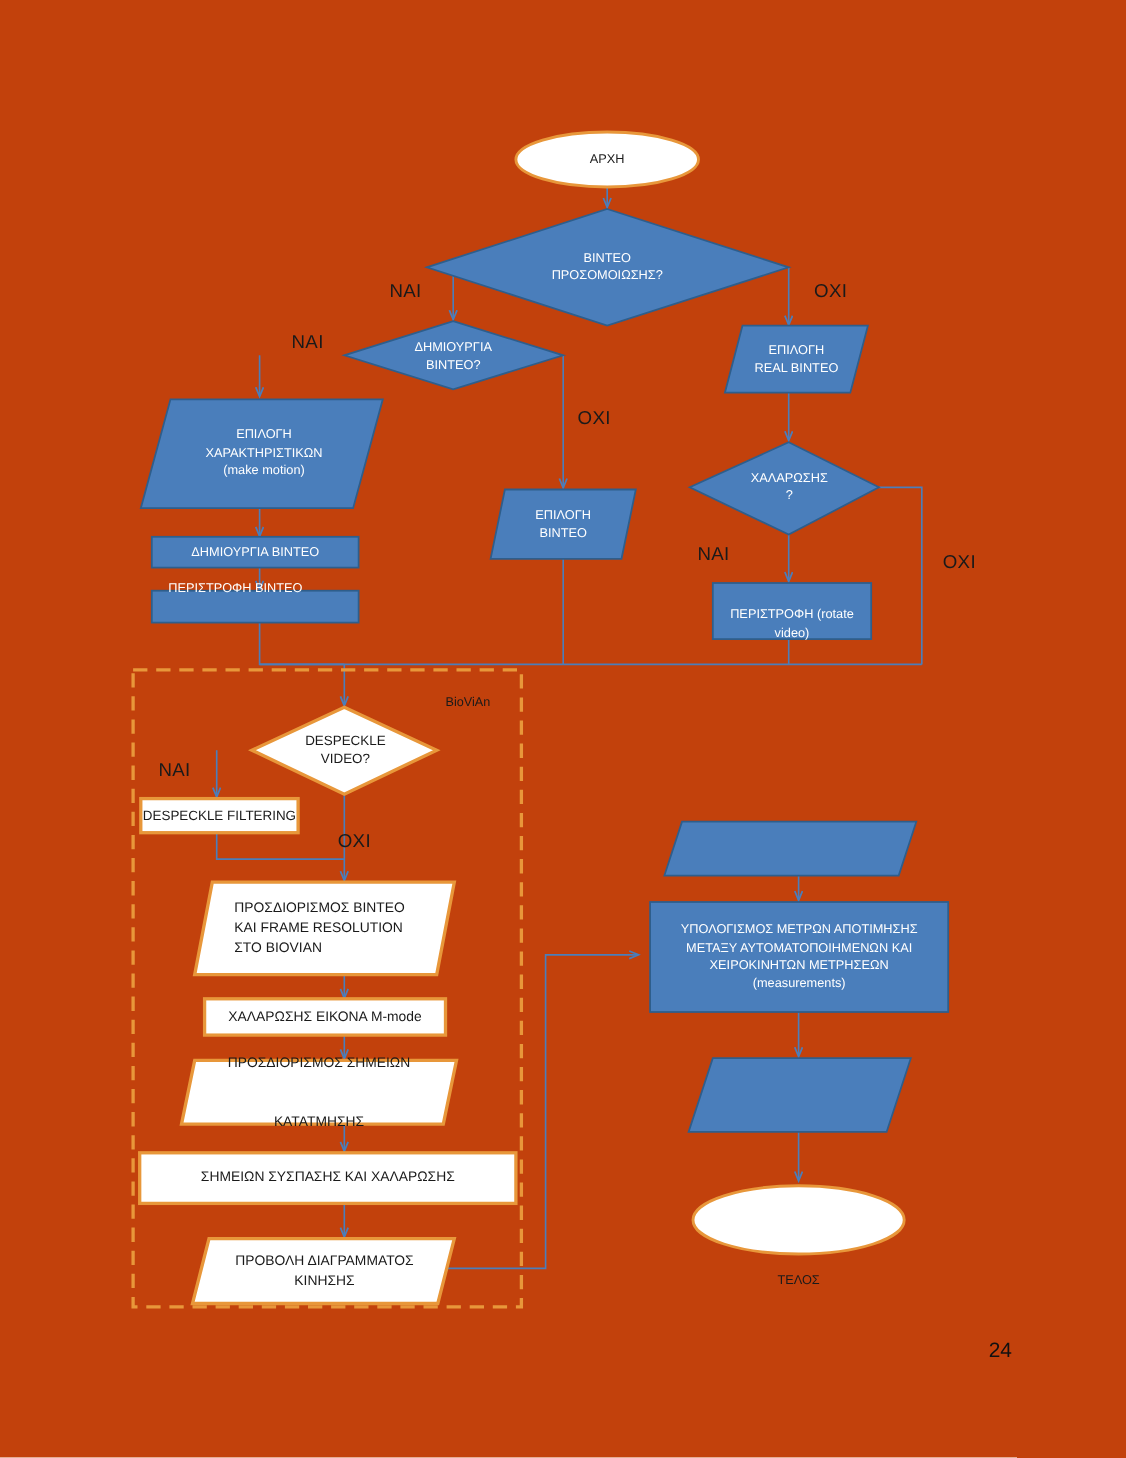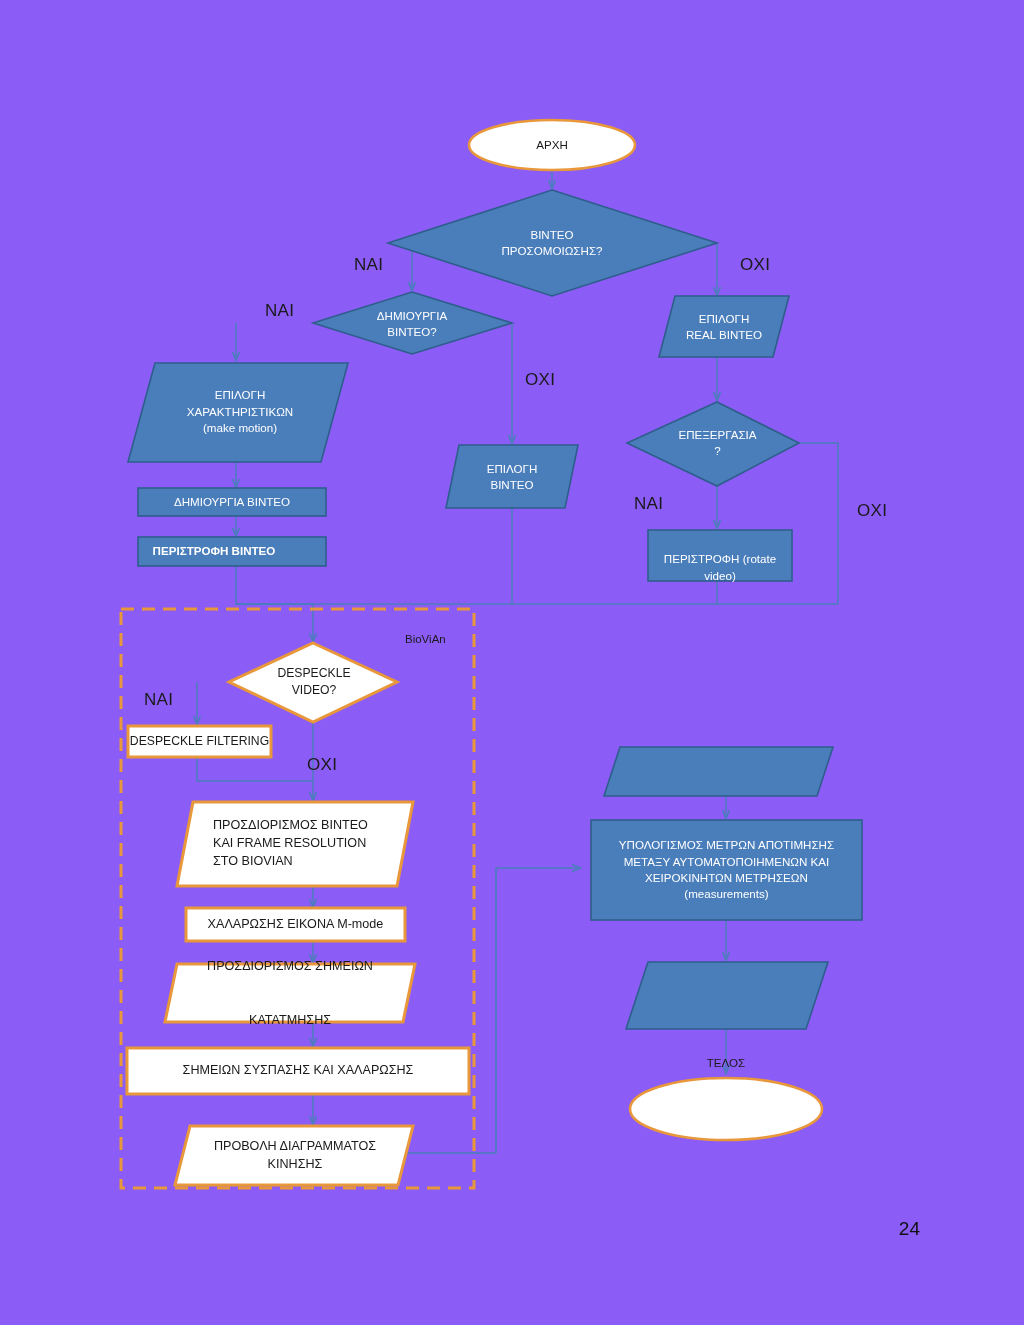--- a/index.html
+++ b/index.html
@@ -8,21 +8,21 @@
     padding: 0;
     background: #ffffff;
   }
   body {
     font-family: "Liberation Sans", sans-serif;
   }
   #page {
     position: relative;
     width: 1024px;
     height: 1325px;
-    background: #8b5cf6;
+    background: #c2410c;
     overflow: hidden;
   }
   #diagram-svg {
     position: absolute;
     left: 0;
     top: 0;
     width: 1024px;
     height: 1325px;
   }
   .shape-label {
@@ -193,36 +193,36 @@
   <div class="shape-label lbl-white f115" style="left:150px; top:379px; width:180px; height:66px;">
     <span>ΕΠΙΛΟΓΗ</span>
     <span>ΧΑΡΑΚΤΗΡΙΣΤΙΚΩΝ</span>
     <span>(make motion)</span>
   </div>
 
   <div class="shape-label lbl-white f115" style="left:138px; top:489px; width:188px; height:26px;">
     <span>ΔΗΜΙΟΥΡΓΙΑ ΒΙΝΤΕΟ</span>
   </div>
 
-  <div class="shape-label lbl-white f115" style="left:138px; top:538px; width:152px; height:27px;font-weight:bold;">
+  <div class="shape-label lbl-white f115" style="left:138px; top:522px; width:152px; height:27px;">
     <span>ΠΕΡΙΣΤΡΟΦΗ ΒΙΝΤΕΟ</span>
   </div>
 
   <div class="shape-label lbl-white f115" style="left:449px; top:455px; width:126px; height:44px;">
     <span>ΕΠΙΛΟΓΗ</span>
     <span>ΒΙΝΤΕΟ</span>
   </div>
 
   <div class="shape-label lbl-white f115" style="left:661px; top:305px; width:126px; height:44px;">
     <span>ΕΠΙΛΟΓΗ</span>
     <span>REAL ΒΙΝΤΕΟ</span>
   </div>
 
   <div class="shape-label lbl-white f115" style="left:645px; top:420px; width:145px; height:46px;">
-    <span>ΕΠΕΞΕΡΓΑΣΙΑ</span>
+    <span>ΧΑΛΑΡΩΣΗΣ</span>
     <span>?</span>
   </div>
 
   <div class="shape-label lbl-white f115" style="left:648px; top:533px; width:144px; height:45px;margin-top:12px;">
     <span>ΠΕΡΙΣΤΡΟΦΗ (rotate</span>
     <span>video)</span>
   </div>
 
   <div class="shape-label lbl-dark f12" style="left:244px; top:658px; width:140px; height:48px;">
     <span>DESPECKLE</span>
@@ -259,21 +259,21 @@
 
 
   <div class="shape-label lbl-white f115" style="left:594px; top:829px; width:265px; height:82px;">
     <span>ΥΠΟΛΟΓΙΣΜΟΣ ΜΕΤΡΩΝ ΑΠΟΤΙΜΗΣΗΣ</span>
     <span>ΜΕΤΑΞΥ ΑΥΤΟΜΑΤΟΠΟΙΗΜΕΝΩΝ ΚΑΙ</span>
     <span>ΧΕΙΡΟΚΙΝΗΤΩΝ ΜΕΤΡΗΣΕΩΝ</span>
     <span>(measurements)</span>
   </div>
 
 
-  <div class="shape-label lbl-dark f115" style="left:640px; top:1051px; width:172px; height:24px;text-align:center;">
+  <div class="shape-label lbl-dark f115" style="left:640px; top:1152px; width:172px; height:24px;text-align:center;">
     <span>ΤΕΛΟΣ</span>
   </div>
 
   <div class="edge-label" style="left:354px; top:255px;">ΝΑΙ</div>
 
   <div class="edge-label" style="left:740px; top:255px;">ΟΧΙ</div>
 
   <div class="edge-label" style="left:265px; top:301px;">ΝΑΙ</div>
 
   <div class="edge-label" style="left:525px; top:370px;">ΟΧΙ</div>

